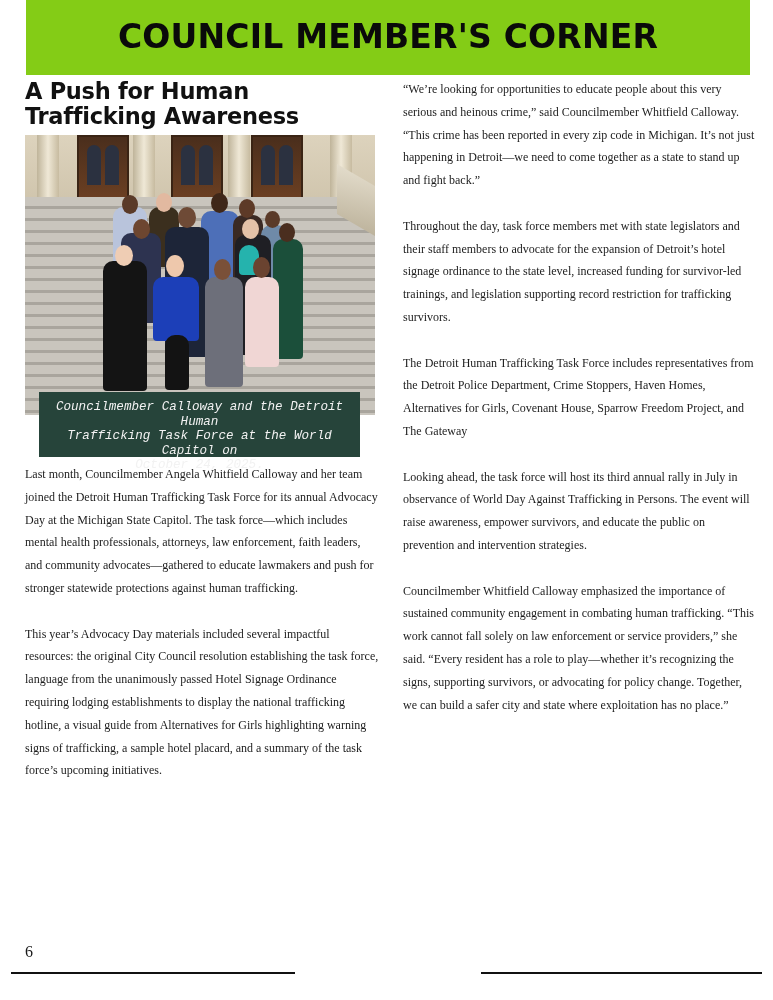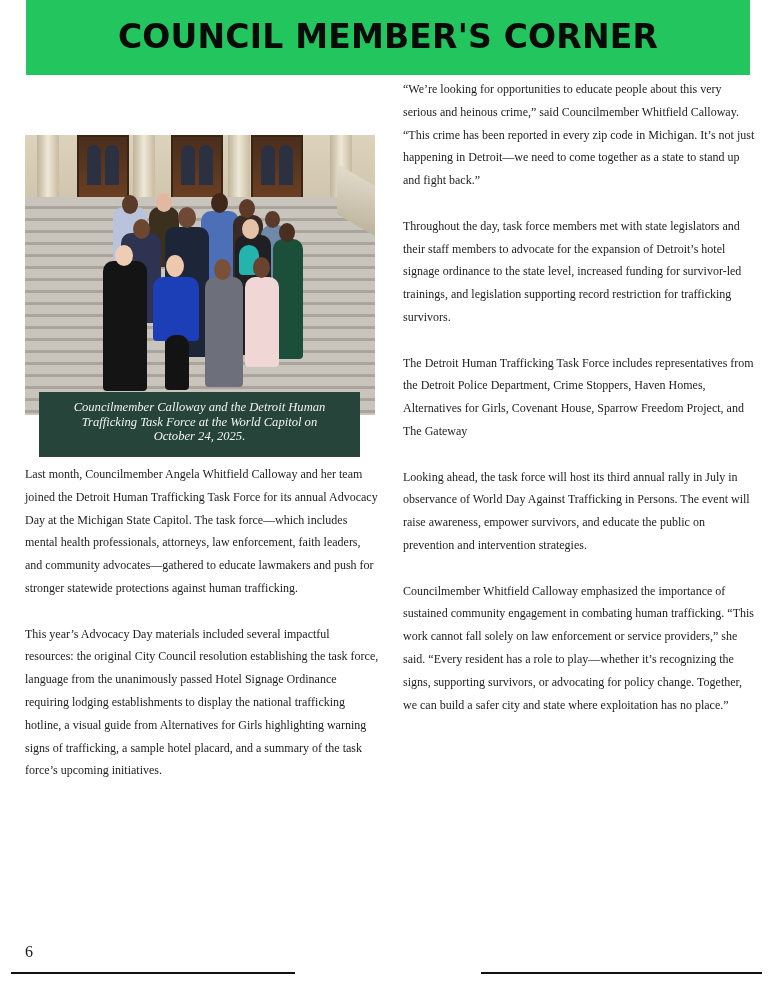--- a/index.html
+++ b/index.html
@@ -1,20 +1,20 @@
 <!DOCTYPE html>
 <html><head>
   <meta charset="utf-8">
   <style>
     html, body { margin: 0; padding: 0; background: #ffffff; }
     body { width: 773px; height: 1000px; position: relative; overflow: hidden; font-family: "Liberation Serif", serif; color: #1a1a1a; }
 
     .banner {
       position: absolute; left: 26px; top: 0; width: 724px; height: 75px;
-      background: #22c55e;
+      background: #84cc16;
       display: flex; align-items: center; justify-content: center;
     }
     .banner-title {
       font-family: "DejaVu Sans", sans-serif; font-weight: 900; font-size: 33px;
       letter-spacing: 0.2px; color: #0a0a0a; margin-top: -2px;
     }
 
     .headline {
       position: absolute; left: 25px; top: 79px; width: 350px;
       font-family: "DejaVu Sans", sans-serif; font-weight: bold; font-size: 22.5px;
@@ -33,21 +33,21 @@
     .photo .column { position: absolute; top: 0; width: 22px; height: 70px; background: linear-gradient(90deg, #bfb49a, #efe8d6, #c7bba0); }
     .photo .steps { position: absolute; left: 0; top: 62px; width: 100%; height: 218px;
       background: repeating-linear-gradient(#c9c5bd 0px, #c9c5bd 9px, #a9a59d 9px, #a9a59d 12px); }
     .photo .rail { position: absolute; right: 0; top: 40px; width: 38px; height: 50px; background: linear-gradient(160deg, #e3dccb, #bdb39c); transform: skewY(30deg); }
     .photo .person { position: absolute; border-radius: 10px 10px 4px 4px; }
     .photo .head { position: absolute; border-radius: 50%; background: #6d4630; }
 
     .caption-box {
       position: absolute; left: 39px; top: 392px; width: 321px; height: 65px;
       background: #26443a; color: #f2f2f2; text-align: center; box-sizing: border-box; padding: 8px 10px 0 10px;
-      font-family: Liberation Serif, serif; font-style: italic; font-size: 12.6px; line-height: 14.5px;
+      font-family: Liberation Mono, monospace; font-style: italic; font-size: 12.6px; line-height: 14.5px;
     }
 
     .col { position: absolute; font-size: 12px; line-height: 22.8px; color: #1c1c1c; }
     .col p { margin: 0 0 22.8px 0; }
     .col-left-text { left: 25px; top: 463px; width: 355px; }
     .col-right-text { left: 403px; top: 78px; width: 355px; }
 
     .page-number { position: absolute; left: 25px; top: 941px; font-size: 16px; line-height: 22px; }
 
     .rule { position: absolute; height: 1.5px; background: #111; top: 972px; }
@@ -55,20 +55,22 @@
     .rule-right { left: 481px; width: 281px; }
   </style>
 </head>
 <body>
 
 <div class="banner">
   <div class="banner-title">COUNCIL MEMBER'S CORNER</div>
 </div>
 
 <div class="headline">
+  <div>A Push for Human</div>
+  <div>Trafficking Awareness</div>
 </div>
 
 <div class="photo">
   <div class="facade"></div>
   <div class="door" style="left:52px;"></div>
   <div class="door" style="left:146px;"></div>
   <div class="door" style="left:226px;"></div>
   <div class="column" style="left:12px;"></div>
   <div class="column" style="left:108px;"></div>
   <div class="column" style="left:203px;"></div>

